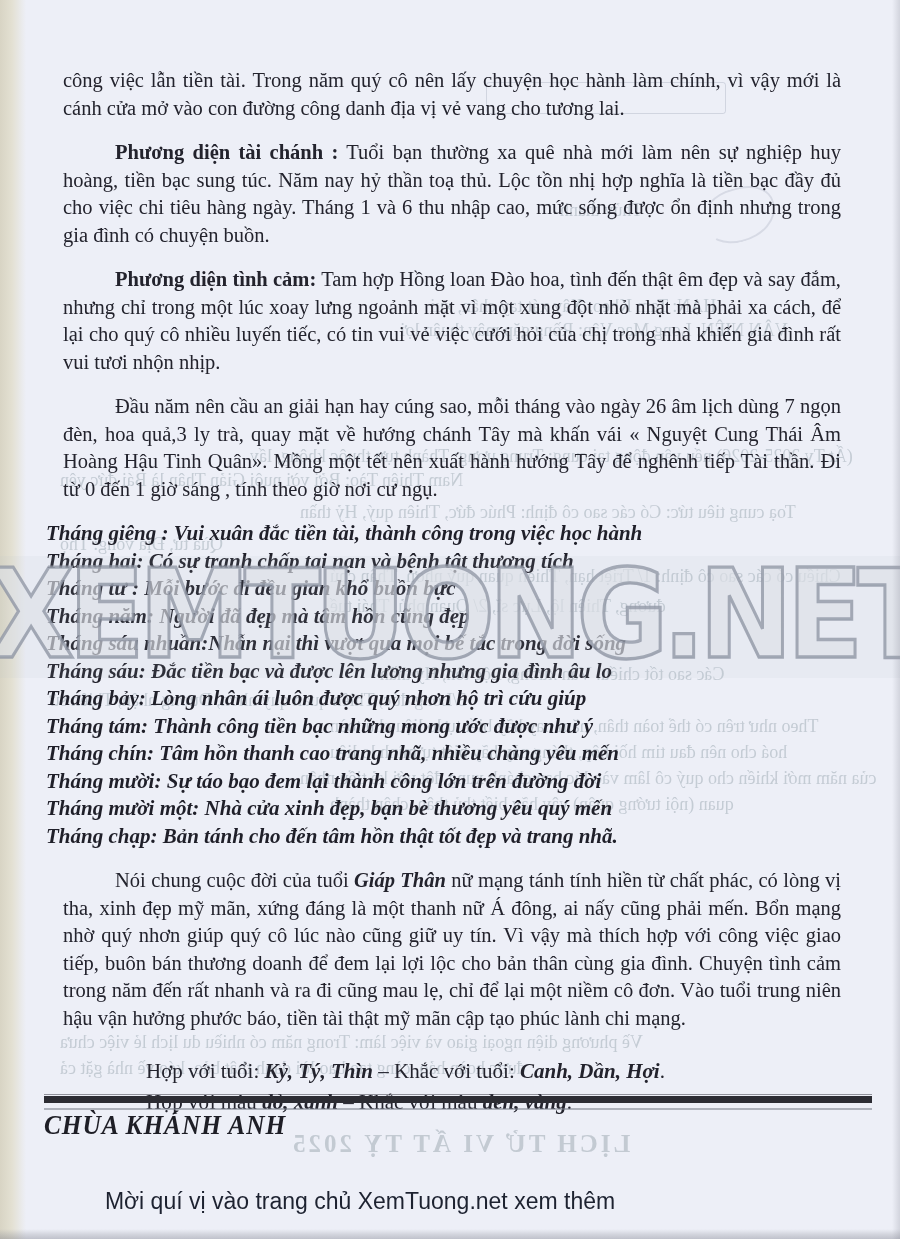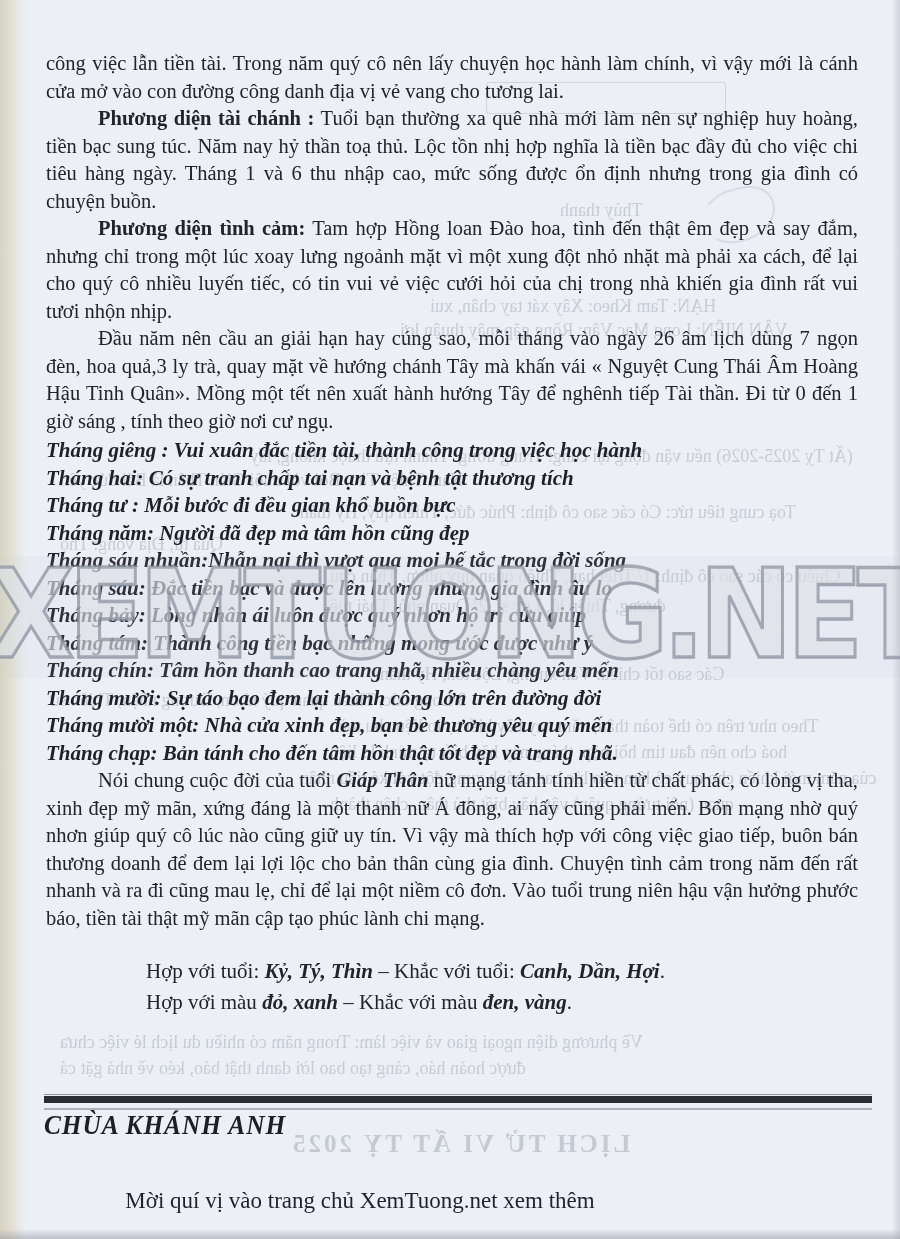--- a/index.html
+++ b/index.html
@@ -20,21 +20,21 @@
   .bottom-shadow{
     position:absolute;left:0;bottom:0;width:900px;height:10px;
     background:linear-gradient(180deg,rgba(0,0,0,0) 0%,rgba(140,142,152,0.28) 55%,rgba(118,120,132,0.38) 100%);
   }
   
   .content{
     position:absolute;left:46px;top:50px;width:812px;
     font-size:20.5px;line-height:27.5px;color:#23232d;
     text-align:justify;
   }
-  .p{margin:0;}
+  .p{margin:17px;}
   .indent{text-indent:52px;}
   .lead{font-weight:bold;}
   .b{font-weight:bold;font-style:italic;}
   .months{margin:2px 0 0 0;}
   .month-line{
     font-weight:bold;font-style:italic;font-size:21px;line-height:27.5px;
     color:#1f1f29;white-space:nowrap;
   }
   .compat{margin-top:24px;padding-left:100px;text-align:left;font-size:21px;line-height:31px;}
   .compat-line{white-space:nowrap;}
@@ -83,21 +83,21 @@
   .rule .thin{height:2px;background:rgba(120,126,138,0.55);margin-top:5px;}
   .temple{
     position:absolute;left:44px;top:1110px;
     font-family:"Liberation Serif",serif;font-weight:bold;font-style:italic;
     font-size:27px;color:#1e1e26;letter-spacing:1px;
     transform:scaleX(0.94);transform-origin:left;
     white-space:nowrap;
   }
   .bottom-note{
     position:absolute;left:0;top:1188px;width:720px;text-align:center;
-    font-family:Liberation Serif, serif;font-size:23px;color:#1d2230;
+    font-family:Liberation Sans, sans-serif;font-size:23px;color:#1d2230;
   }
 </style>
 </head>
 <body>
 
 <div class="scan">
 
   <div class="left-strip"></div>
 
   <div class="bleed-layer">

